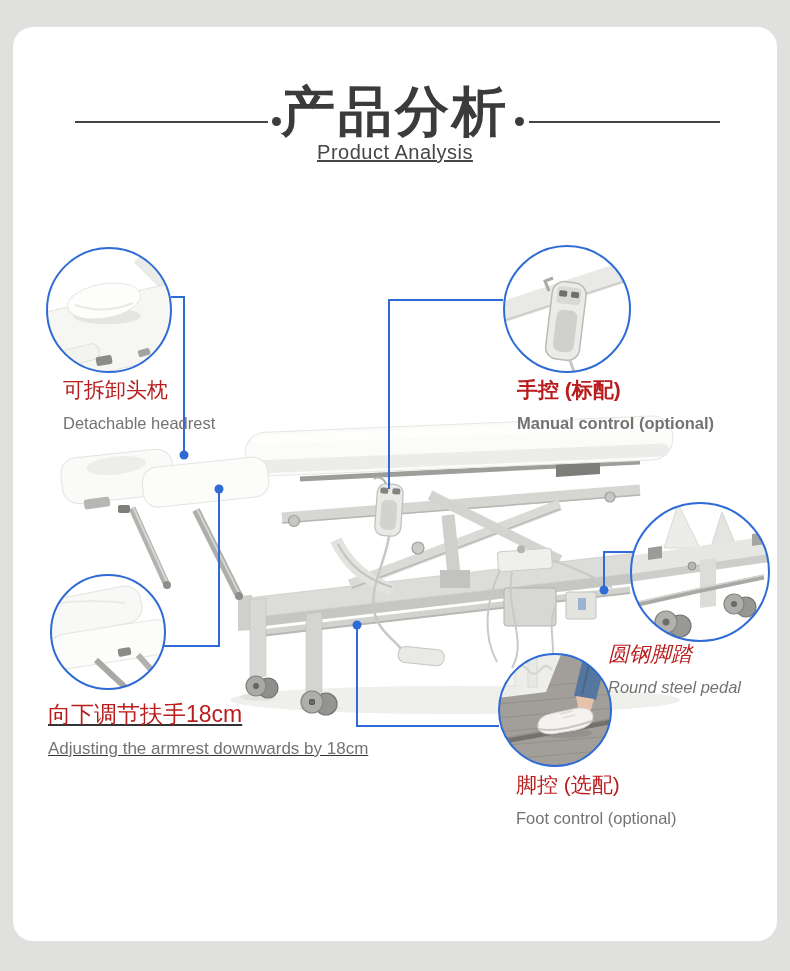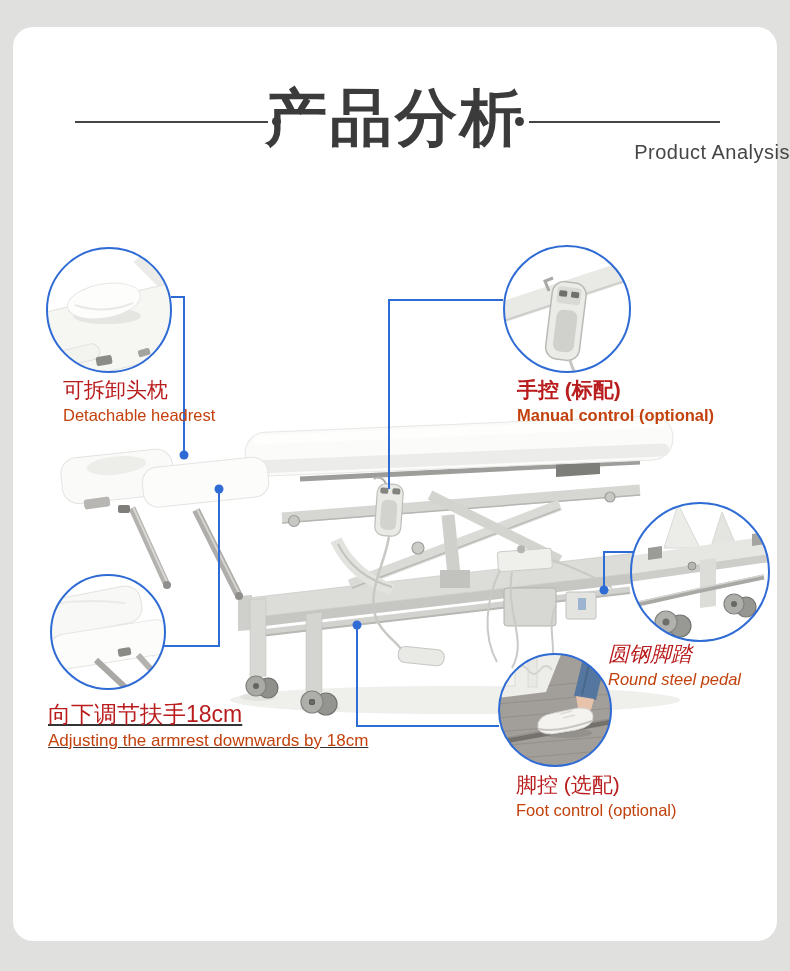--- a/index.html
+++ b/index.html
@@ -8,38 +8,38 @@
     background:#e0e0de;
     font-family:"Liberation Sans","DejaVu Sans",sans-serif;
   }
   .card{
     position:absolute;left:13px;top:27px;width:764px;height:914px;
     background:#ffffff;border-radius:20px;
   }
   
   .title-cn{
     position:absolute;left:0;top:76px;width:790px;text-align:center;
-    font-size:62px;font-weight:700;letter-spacing:3px;color:#3b3b3b;
+    font-size:54px;font-weight:700;letter-spacing:3px;color:#3b3b3b;
   }
   .title-en{
-    position:absolute;left:0;top:141px;width:790px;text-align:right;
-    font-size:20px;font-weight:400;letter-spacing:.5px;color:#454545;
+    position:absolute;left:0;top:141px;width:790px;text-align:center;
+    font-size:20px;font-weight:400;letter-spacing:.5px;color:#454545;text-decoration:underline;
   }
   .hline{position:absolute;top:121px;height:2px;background:#454545;}
   .hline.left{left:75px;width:193px;}
   .hline.right{left:529px;width:191px;}
   .hdot{position:absolute;top:117px;width:9px;height:9px;border-radius:50%;background:#3b3b3b;}
   .hdot.left{left:272px;}
   .hdot.right{left:515px;}
   
   .scene{position:absolute;left:0;top:0;width:790px;height:971px;}
   
   .lbl{position:absolute;color:#333333;}
   .lbl .cn{font-size:21px;line-height:26px;color:#b91c1c;}
-  .lbl .en{font-size:16.5px;line-height:21px;color:#c2410c;margin-top:2px;}
+  .lbl .en{font-size:16.5px;line-height:21px;color:#737373;margin-top:10px;}
   .lbl.big .cn{font-size:23px;line-height:28px;}
   .lbl.big .en{font-size:17px;line-height:22px;}
   #lbl-headrest{left:63px;top:377px;}
   #lbl-manual{left:517px;top:377px;font-weight:bold;}
   #lbl-armrest{left:48px;top:700px;text-decoration:underline;}
   #lbl-pedal{left:608px;top:641px;font-style:italic;}
   #lbl-foot{left:516px;top:772px;}
 </style>
 </head>
 <body>

